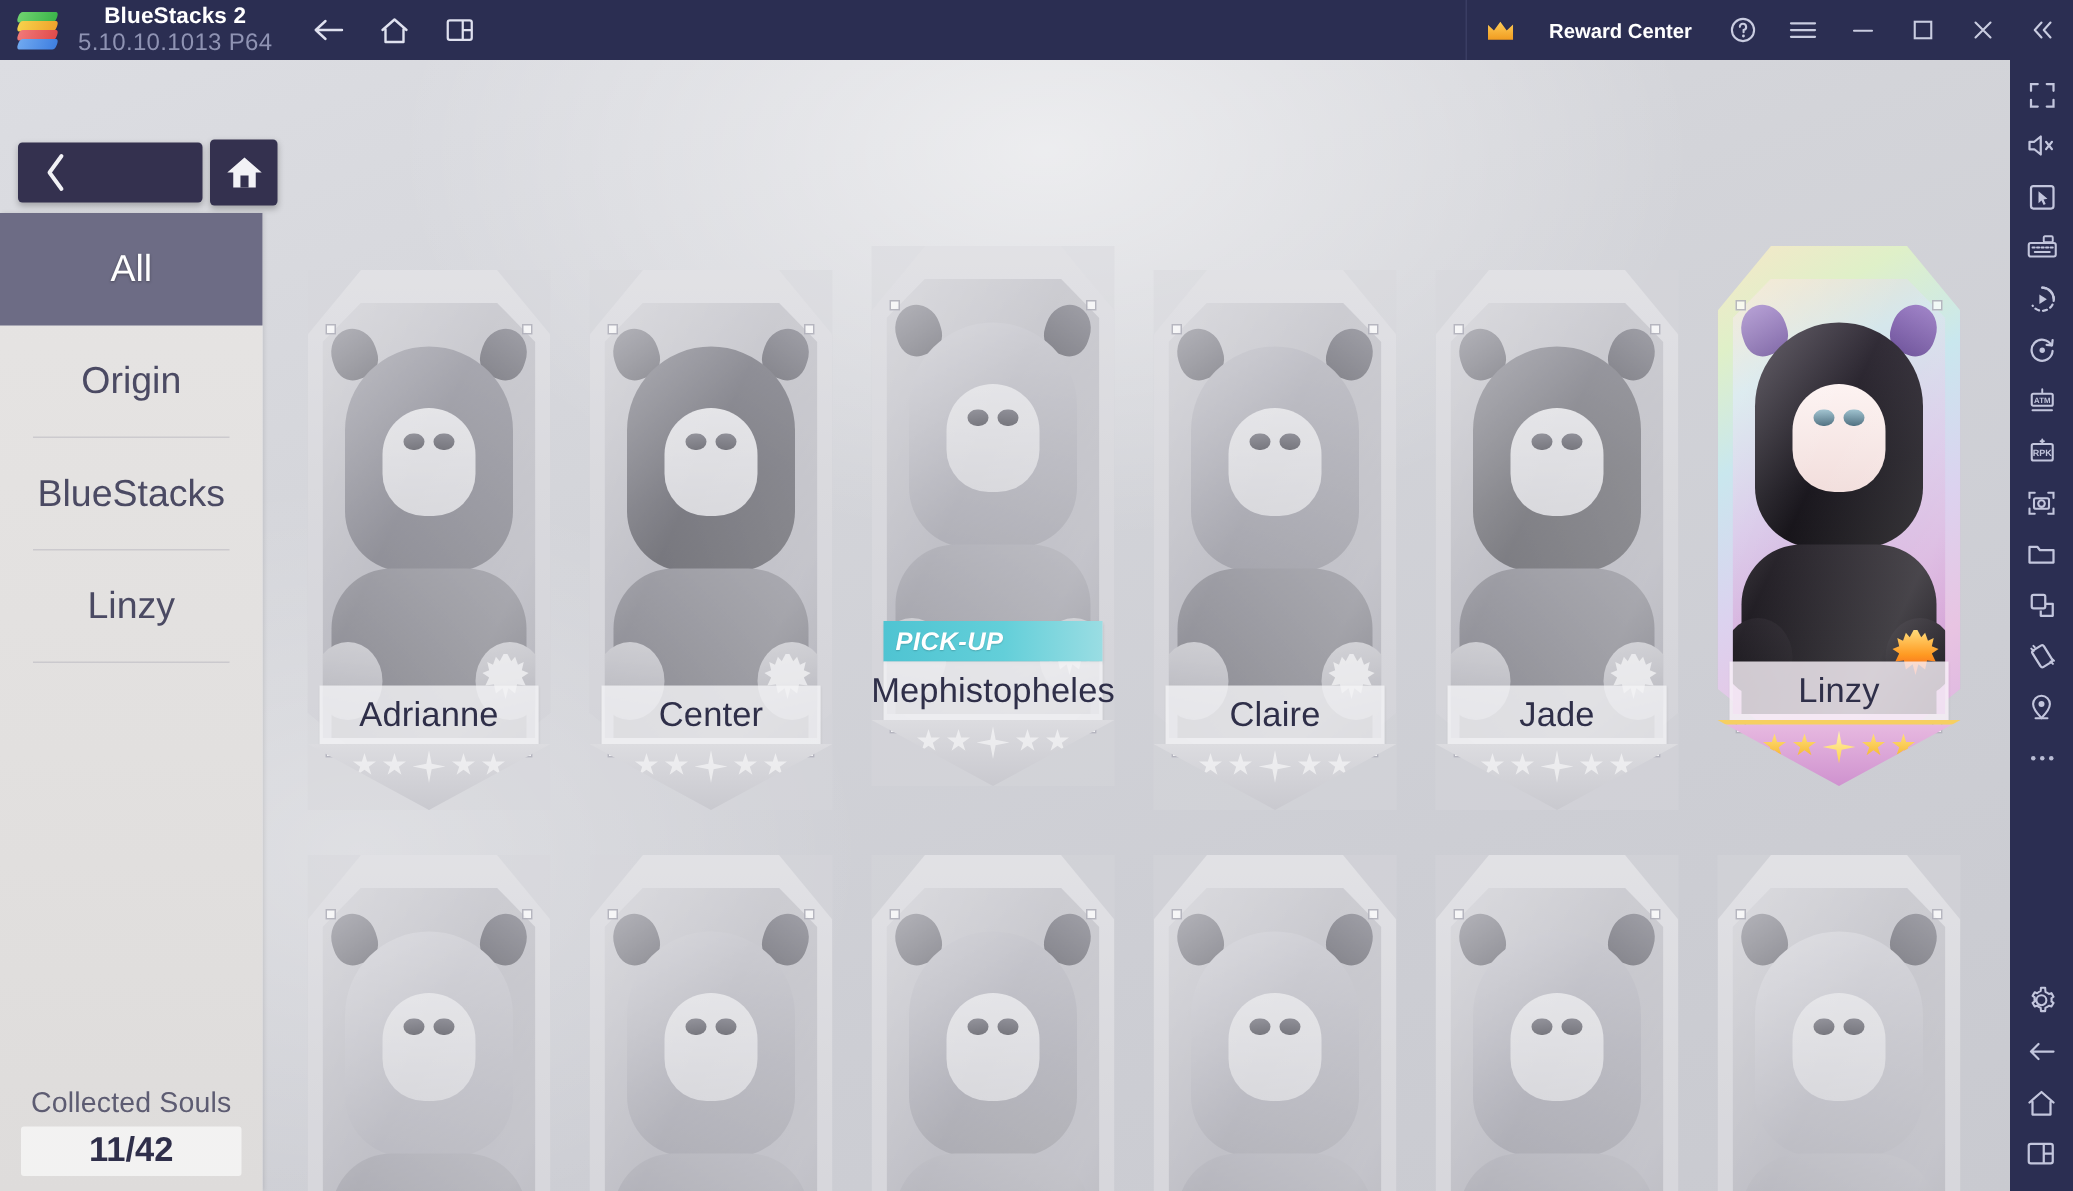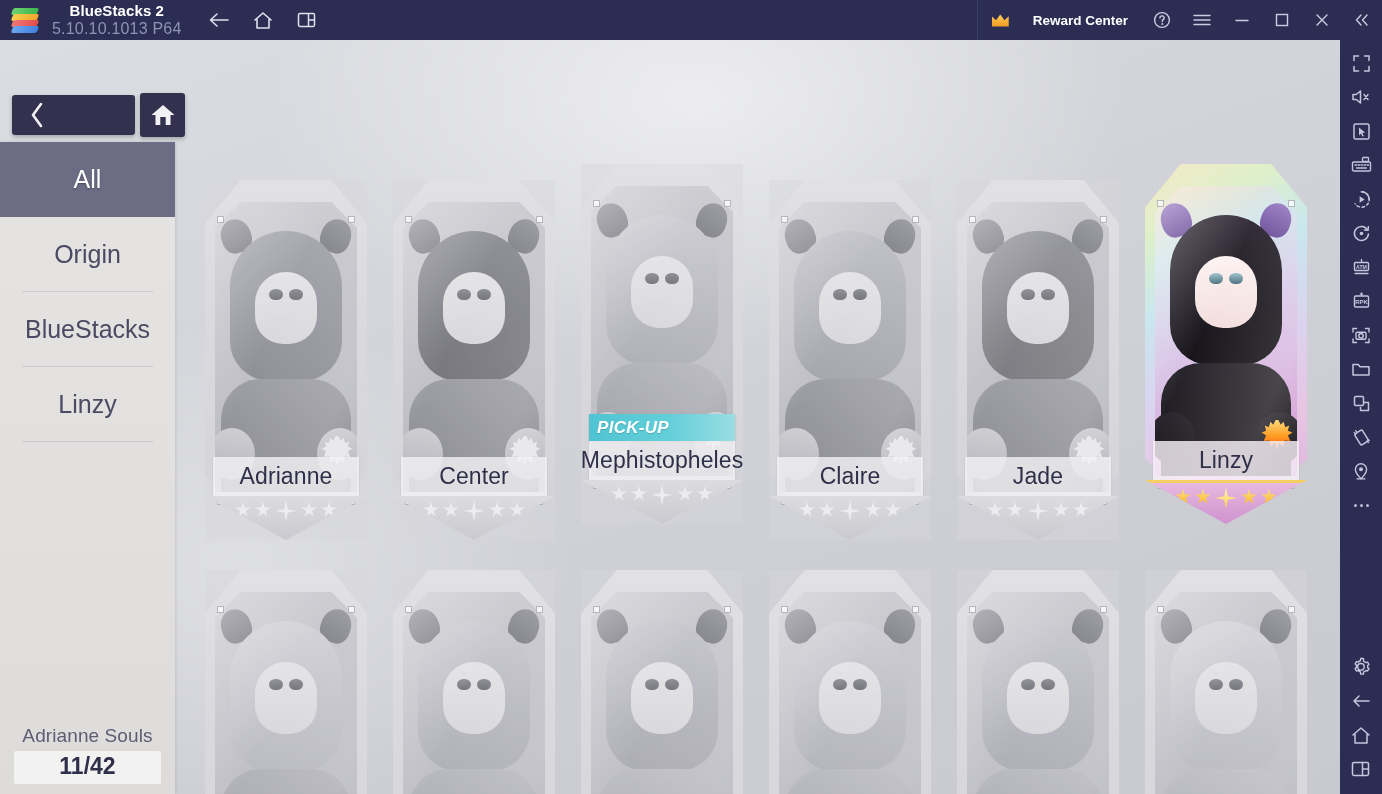--- a/index.html
+++ b/index.html
@@ -440,21 +440,21 @@
       <span>Origin</span>
     </div>
     <div class="filter-item">
       <span>BlueStacks</span>
     </div>
     <div class="filter-item">
       <span>Linzy</span>
     </div>
 
     <div id="souls">
-      <div id="souls-label">Adrianne Souls</div>
+      <div id="souls-label">Collected Souls</div>
       <div id="souls-count">11/42</div>
     </div>
   </div>
 
   <div id="grid">
 
     <div class="card" style="left:30px;  top:100px;">
       <div class="frame"></div>
       <div class="portrait">
         <div class="art">

